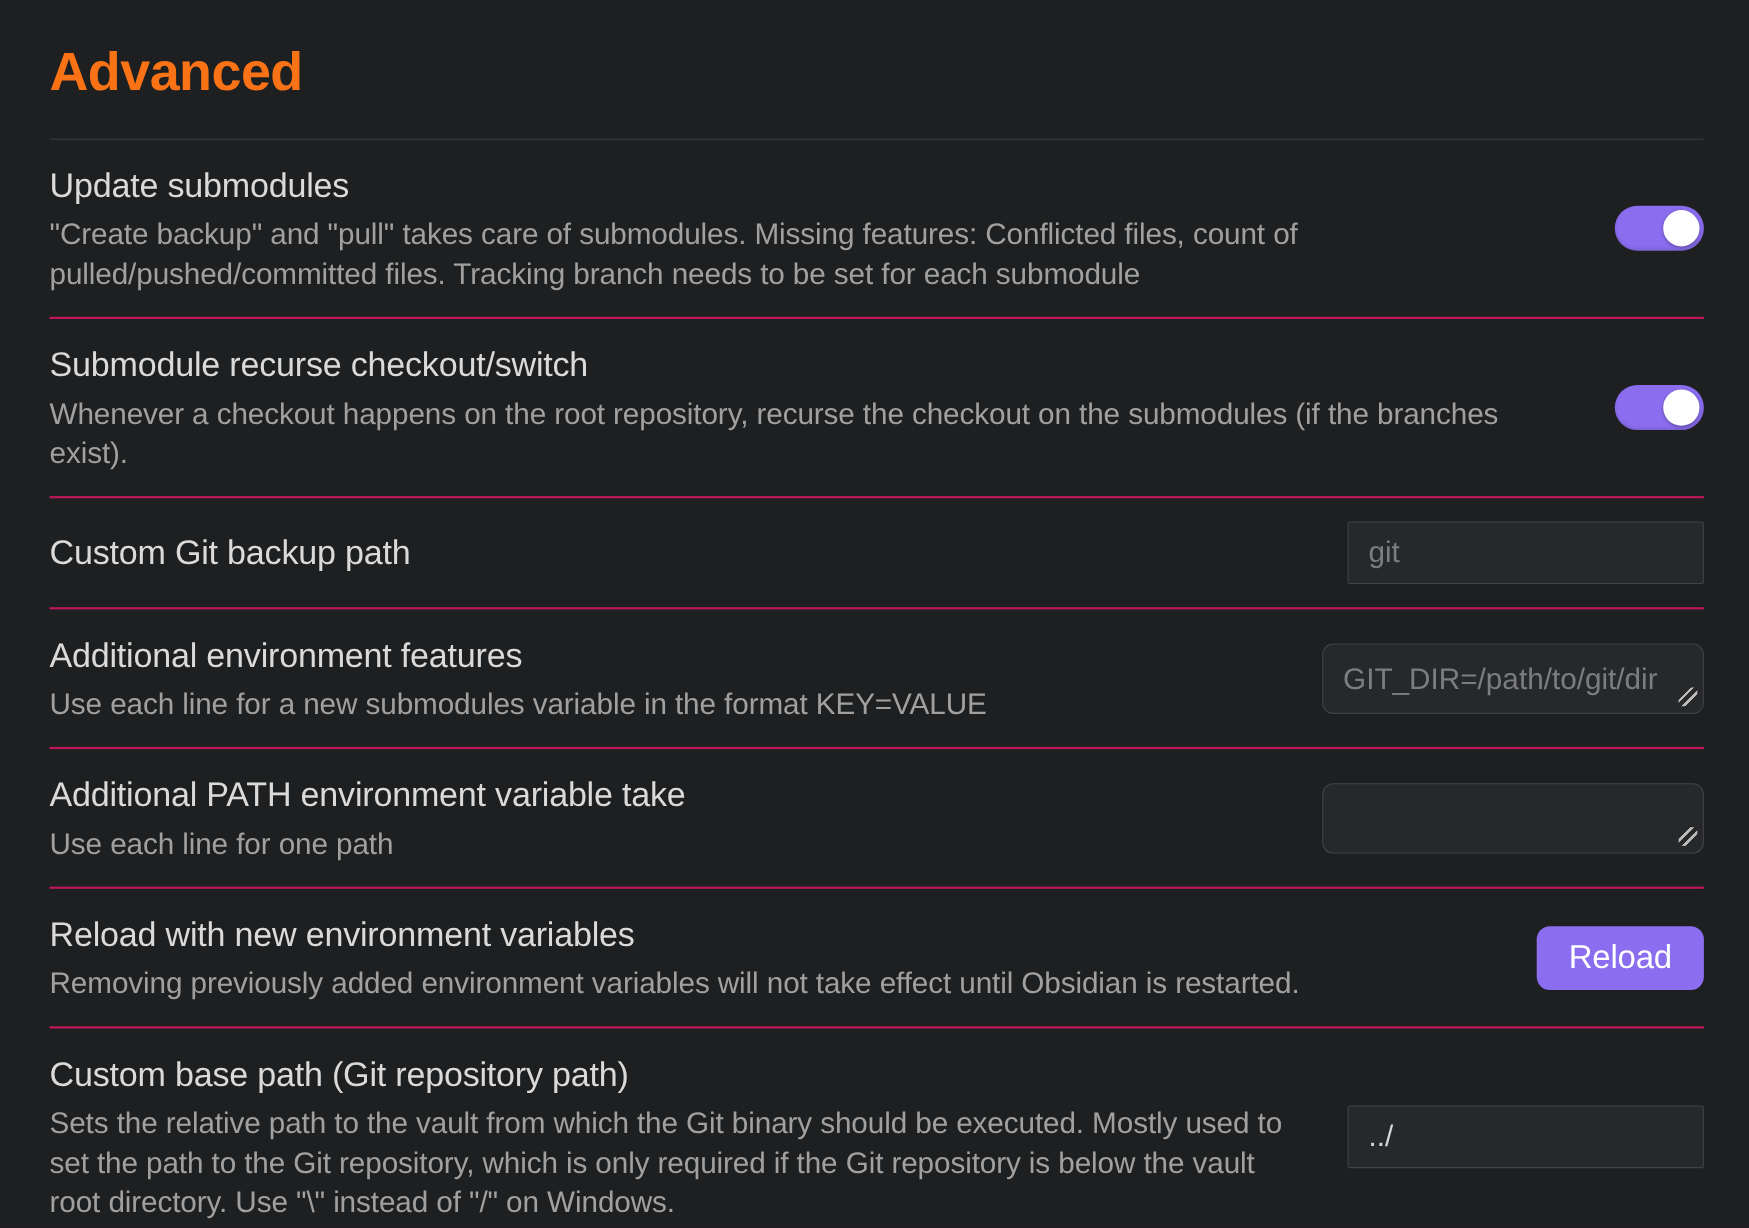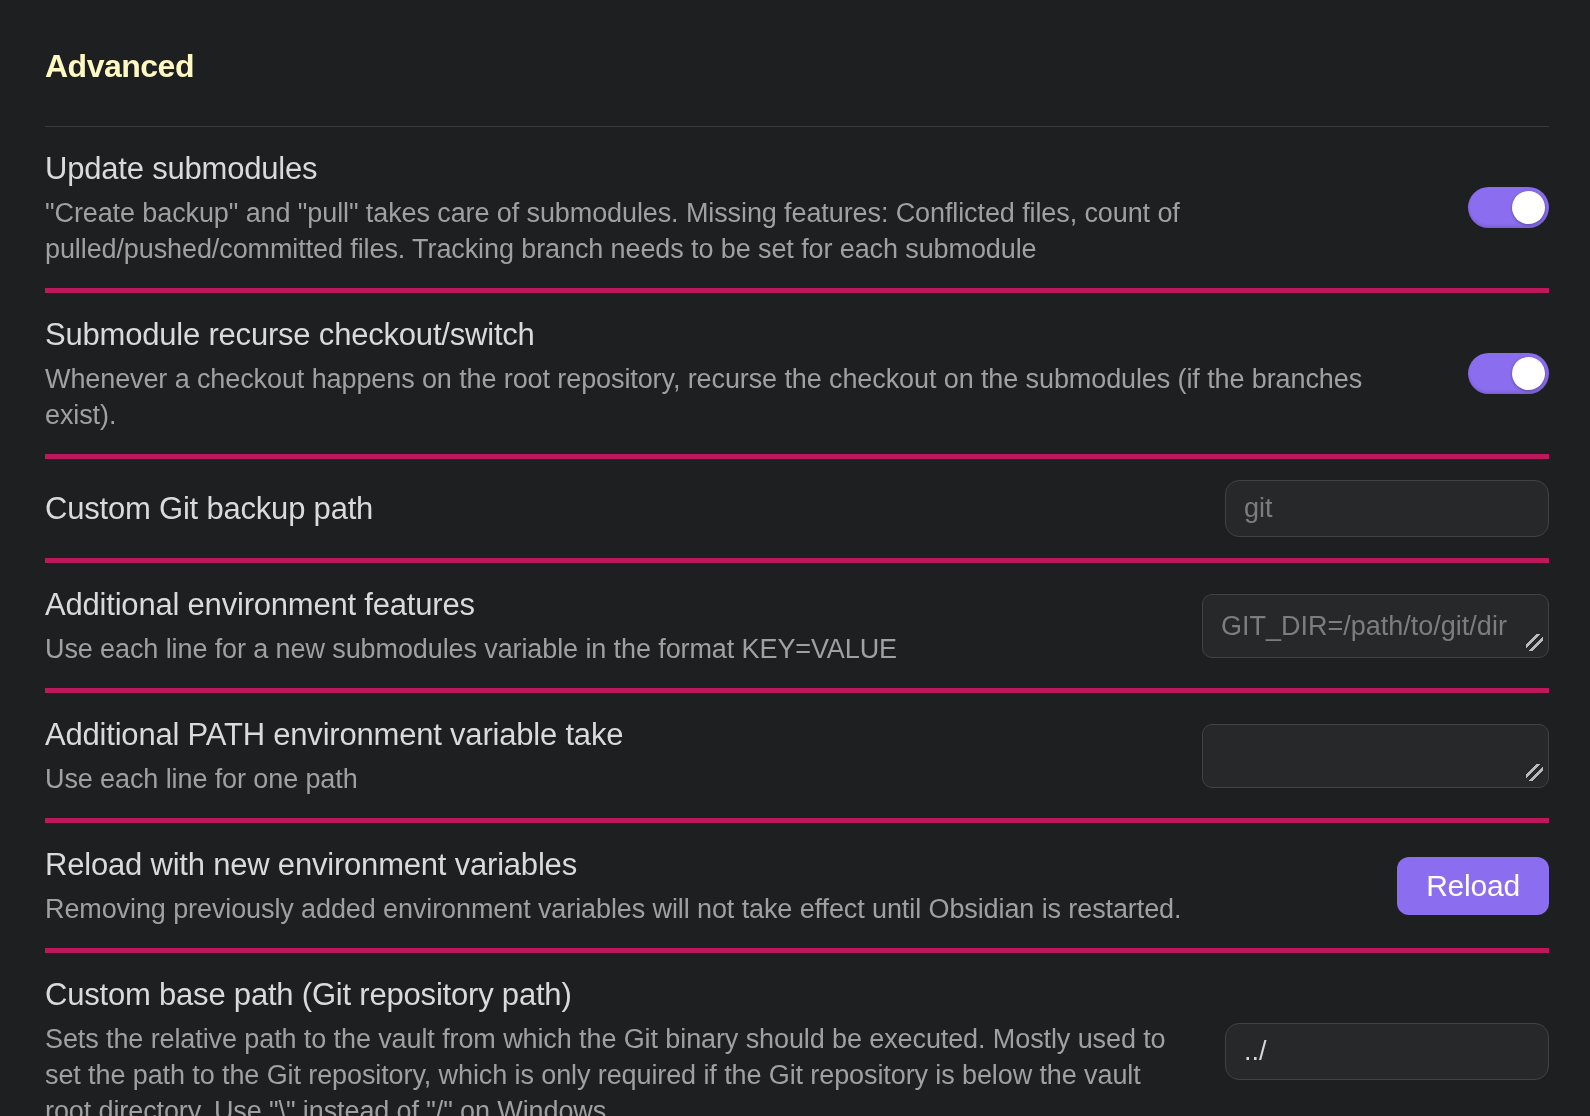--- a/index.html
+++ b/index.html
@@ -10,37 +10,37 @@
     background: #1e1f20;
     font-family: "Liberation Sans", "DejaVu Sans", sans-serif;
     -webkit-font-smoothing: antialiased;
   }
   .page {
     width: 100%;
     height: 100%;
     padding: 40px 41px 0 45px;
   }
   .page-title {
-    font-size: 32px;
+    font-size: 49px;
     font-weight: 700;
-    color: #fef9c3;
+    color: #f97316;
     line-height: 52px;
     margin-bottom: 34px;
     letter-spacing: -0.5px;
   }
   .settings-list {
     border-top: 1px solid #3a3b3c;
   }
   .setting-item {
     display: flex;
     align-items: center;
     justify-content: center;
     gap: 40px;
     padding: 21px 0;
-    border-bottom: 5px solid #be185d;
+    border-bottom: 2px solid #be185d;
   }
   .setting-info { flex: 1 1 auto; min-width: 0; }
   .setting-name {
     font-size: 31px;
     line-height: 42px;
     color: #dadada;
     letter-spacing: -0.2px;
   }
   .setting-desc {
     margin-top: 5px;
@@ -71,21 +71,21 @@
     box-shadow: 0 1px 3px rgba(0,0,0,0.35);
   }
   .toggle[data-state="on"] .knob { right: 4px; }
 
   
   .text-input {
     width: 324px;
     height: 57px;
     background: #27282a;
     border: 1px solid #414244;
-    border-radius: 14px;
+    border-radius: 2px;
     color: #d6d7d8;
     font-family: "Liberation Sans", "DejaVu Sans", sans-serif;
     font-size: 27px;
     padding: 0 18px;
     outline: none;
   }
   .text-input::placeholder { color: #7c7d7f; }
 
   
   .textarea-wrap { position: relative; }

